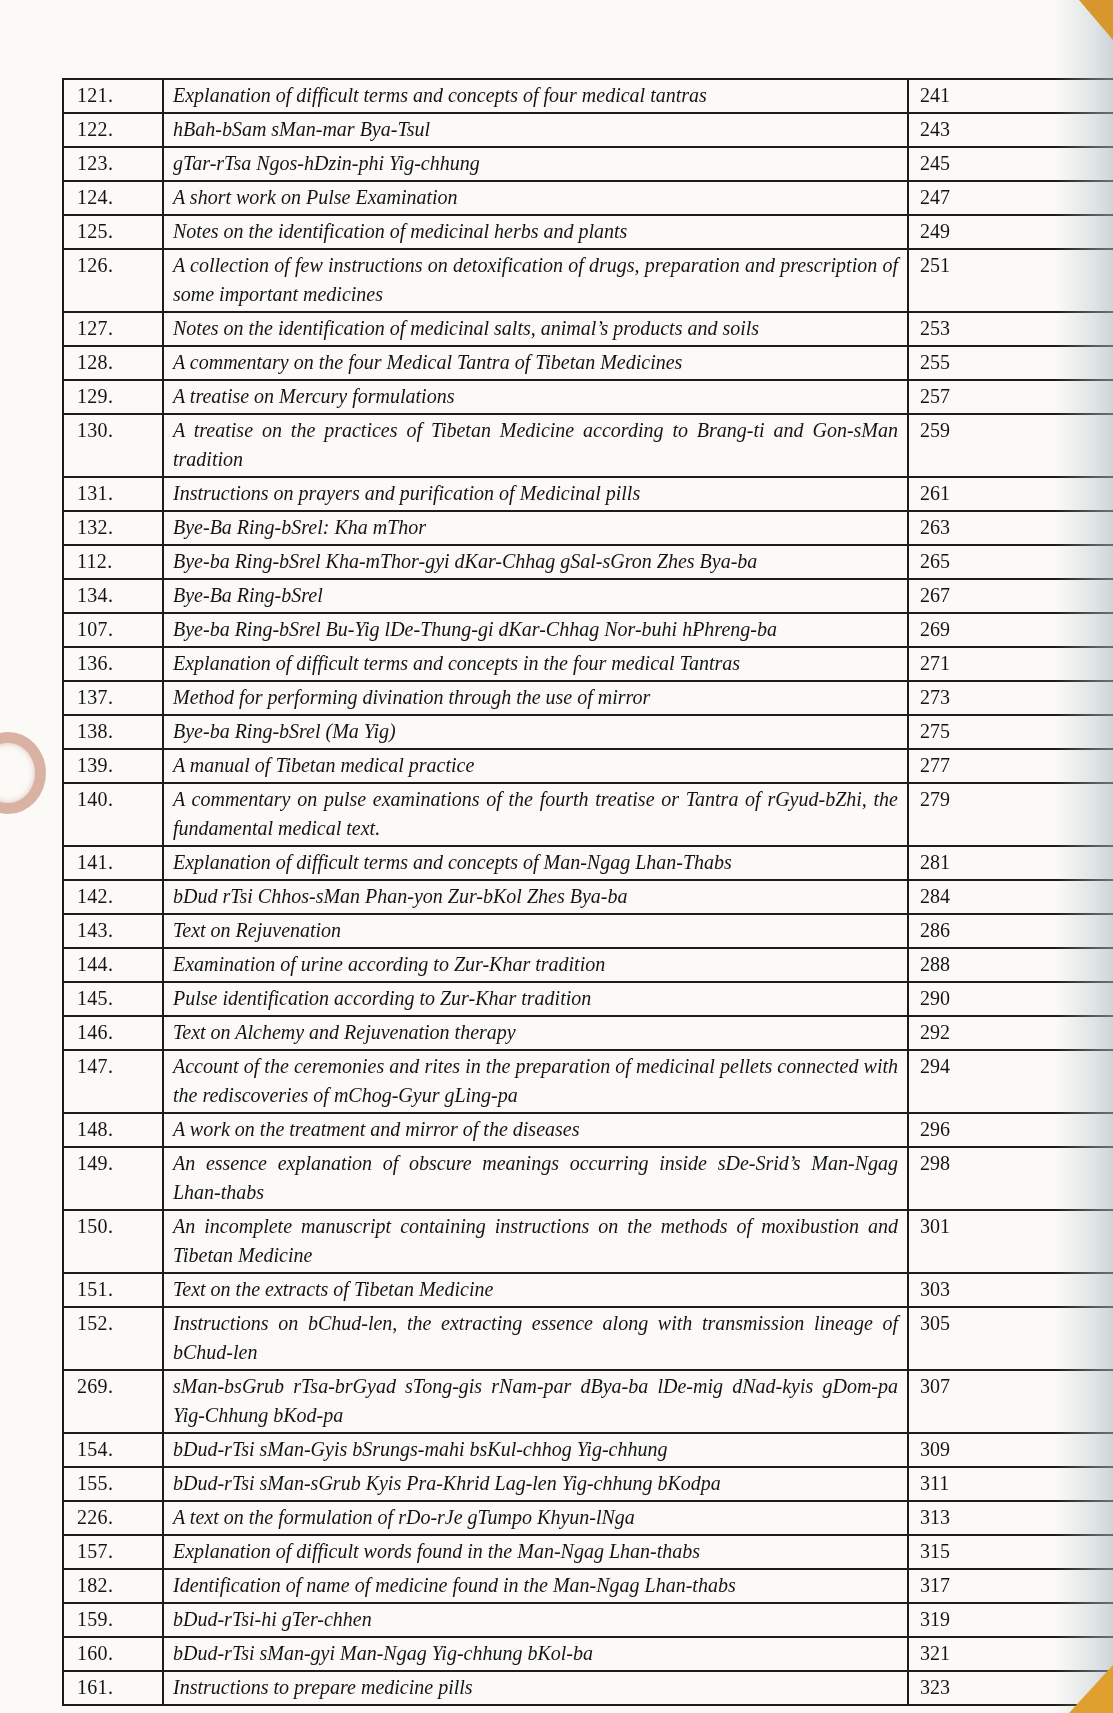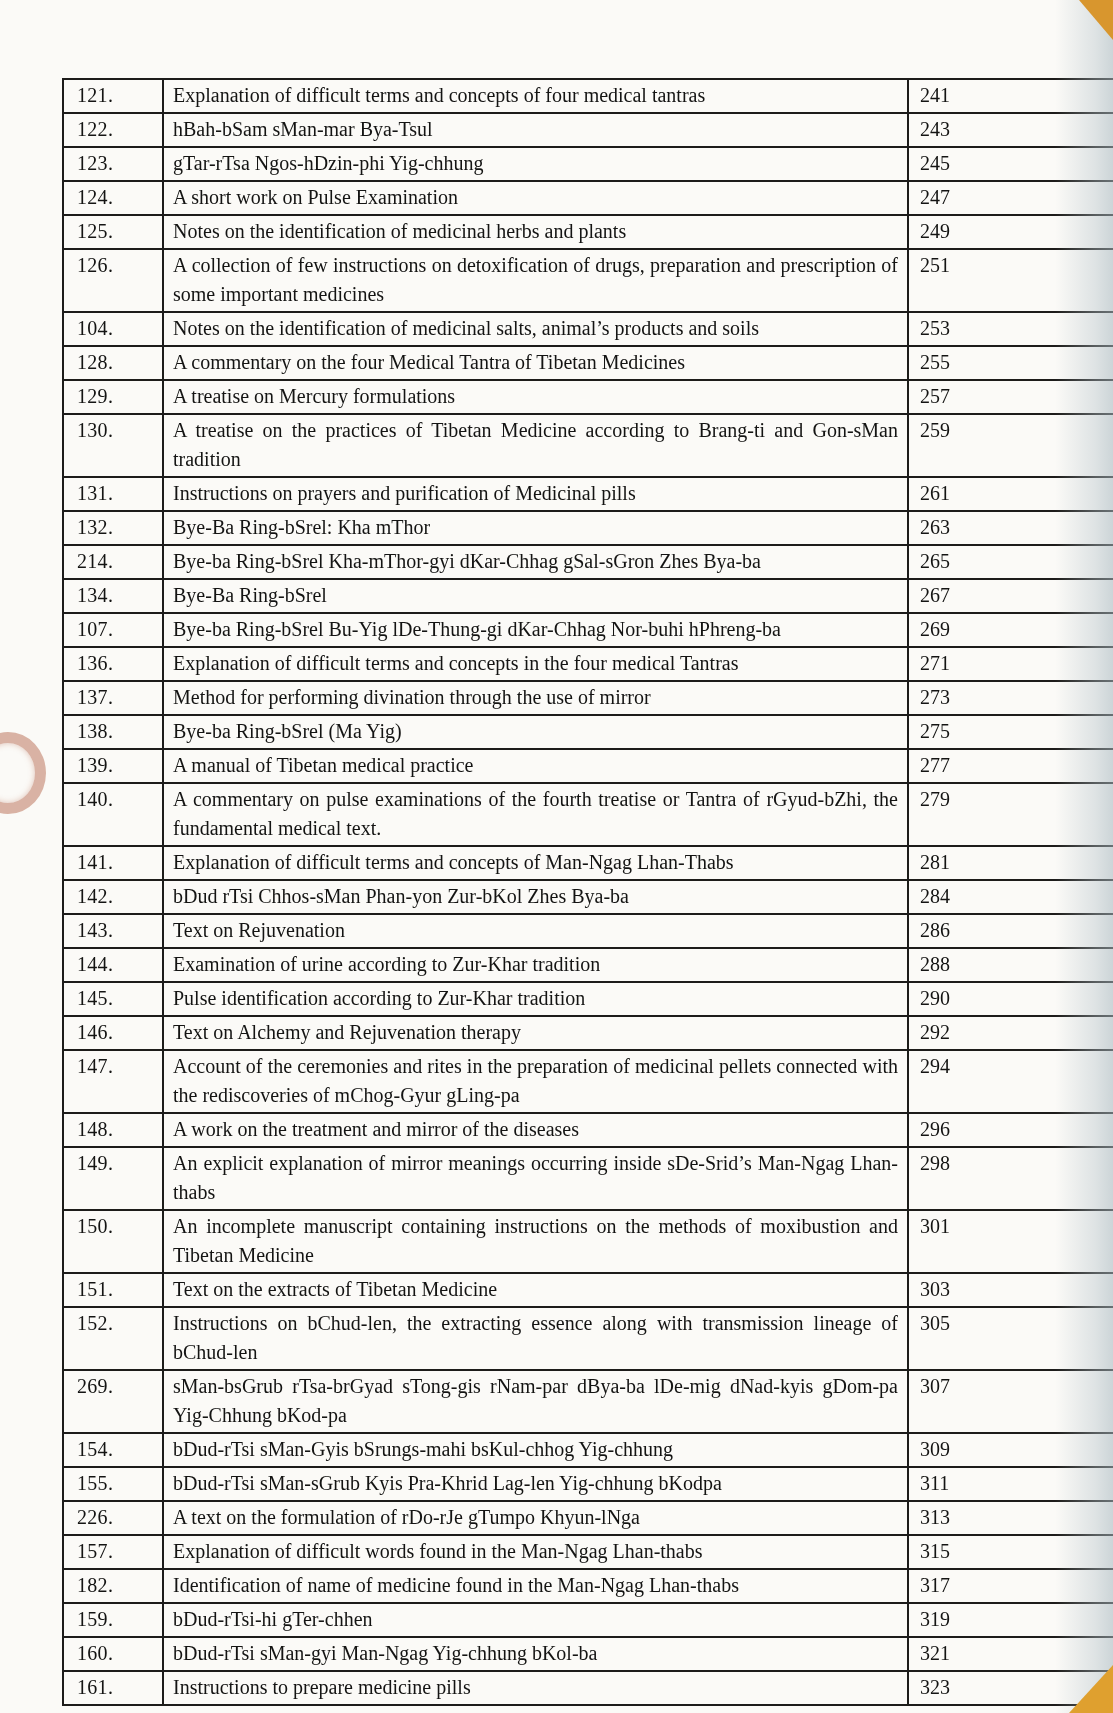--- a/index.html
+++ b/index.html
@@ -37,21 +37,21 @@
     border-collapse:collapse;table-layout:fixed;
   }
   table.toc td{
     border:2px solid #1d1c1a;
     vertical-align:top;
     font-size:20px;line-height:29px;color:#141413;
     overflow:hidden;
   }
   table.toc tr{height:33px;}
   td.c-num{width:83px;padding:1px 2px 0 13px;letter-spacing:0.3px;}
-  td.c-title{width:725px;padding:1px 9px 2px 9px;text-align:justify;}
+  td.c-title{width:725px;padding:1px 9px 2px 9px;text-align:justify;font-style:italic;}
   td.c-page{width:205px;padding:1px 2px 0 11px;}
 </style>
 </head>
 <body>
 
 <div class="page">
   <table class="toc">
     <tbody id="toc-body">
         <tr>
           <td class="c-num">121.</td>
@@ -77,21 +77,21 @@
           <td class="c-num">125.</td>
           <td class="c-title">Notes on the identification of medicinal herbs and plants</td>
           <td class="c-page">249</td>
         </tr>
         <tr>
           <td class="c-num">126.</td>
           <td class="c-title">A collection of few instructions on detoxification of drugs, preparation and prescription of some important medicines</td>
           <td class="c-page">251</td>
         </tr>
         <tr>
-          <td class="c-num">104.</td>
+          <td class="c-num">127.</td>
           <td class="c-title">Notes on the identification of medicinal salts, animal’s products and soils</td>
           <td class="c-page">253</td>
         </tr>
         <tr>
           <td class="c-num">128.</td>
           <td class="c-title">A commentary on the four Medical Tantra of Tibetan Medicines</td>
           <td class="c-page">255</td>
         </tr>
         <tr>
           <td class="c-num">129.</td>
@@ -107,21 +107,21 @@
           <td class="c-num">131.</td>
           <td class="c-title">Instructions on prayers and purification of Medicinal pills</td>
           <td class="c-page">261</td>
         </tr>
         <tr>
           <td class="c-num">132.</td>
           <td class="c-title">Bye-Ba Ring-bSrel: Kha mThor</td>
           <td class="c-page">263</td>
         </tr>
         <tr>
-          <td class="c-num">214.</td>
+          <td class="c-num">112.</td>
           <td class="c-title">Bye-ba Ring-bSrel Kha-mThor-gyi dKar-Chhag gSal-sGron Zhes Bya-ba</td>
           <td class="c-page">265</td>
         </tr>
         <tr>
           <td class="c-num">134.</td>
           <td class="c-title">Bye-Ba Ring-bSrel</td>
           <td class="c-page">267</td>
         </tr>
         <tr>
           <td class="c-num">107.</td>
@@ -188,21 +188,21 @@
           <td class="c-title">Account of the ceremonies and rites in the preparation of medicinal pellets connected with the rediscoveries of mChog-Gyur gLing-pa</td>
           <td class="c-page">294</td>
         </tr>
         <tr>
           <td class="c-num">148.</td>
           <td class="c-title">A work on the treatment and mirror of the diseases</td>
           <td class="c-page">296</td>
         </tr>
         <tr>
           <td class="c-num">149.</td>
-          <td class="c-title">An explicit explanation of mirror meanings occurring inside sDe-Srid’s Man-Ngag Lhan-thabs</td>
+          <td class="c-title">An essence explanation of obscure meanings occurring inside sDe-Srid’s Man-Ngag Lhan-thabs</td>
           <td class="c-page">298</td>
         </tr>
         <tr>
           <td class="c-num">150.</td>
           <td class="c-title">An incomplete manuscript containing instructions on the methods of moxibustion and Tibetan Medicine</td>
           <td class="c-page">301</td>
         </tr>
         <tr>
           <td class="c-num">151.</td>
           <td class="c-title">Text on the extracts of Tibetan Medicine</td>

